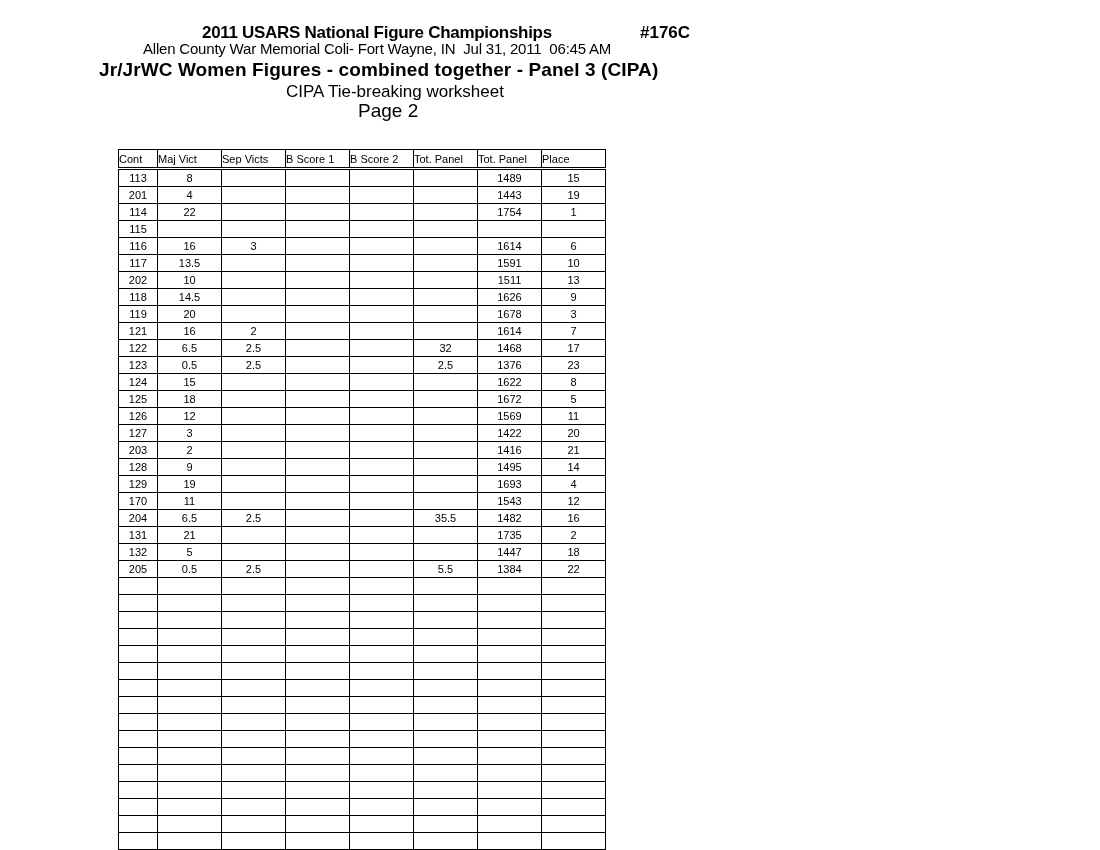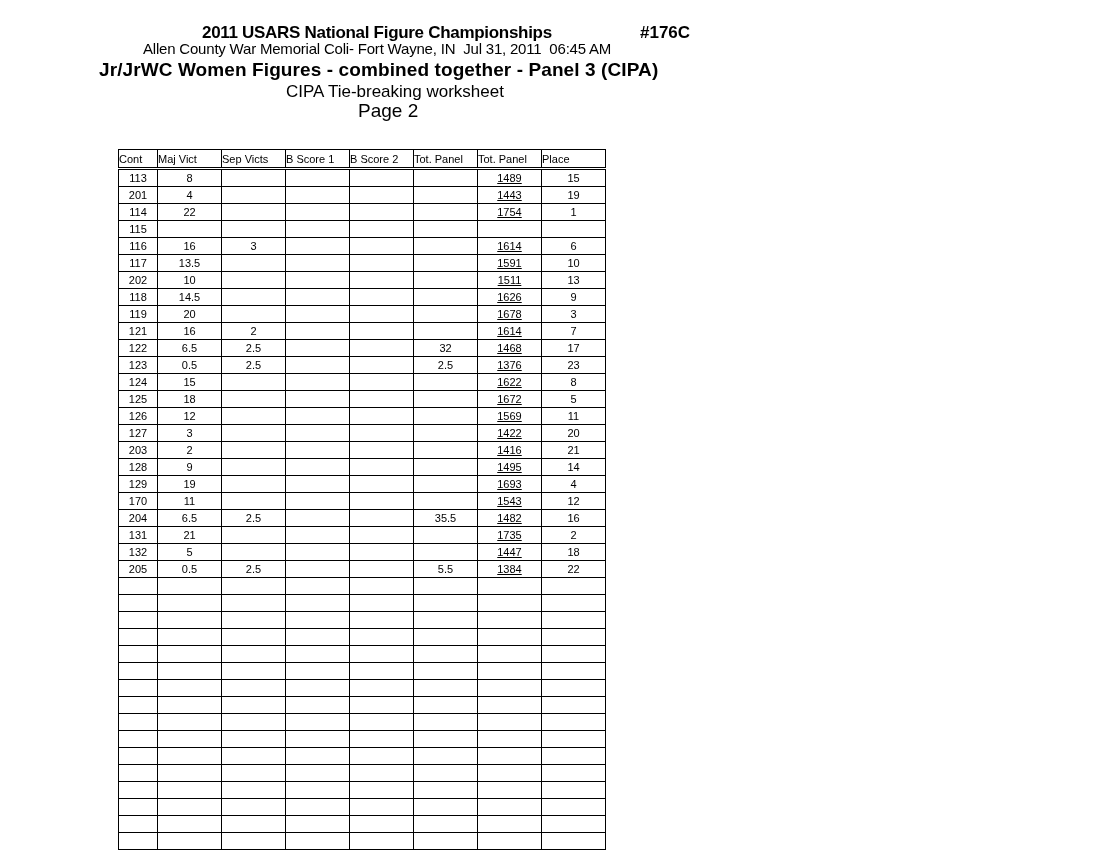--- a/index.html
+++ b/index.html
@@ -10,21 +10,21 @@
   #h-venue { left:143px; top:41px; font-size:15px; letter-spacing:-0.2px; }
   #h-event { left:99px; top:60px; font-size:19px; font-weight:bold; letter-spacing:0.1px; }
   #h-sheet { left:286px; top:83px; font-size:17px; }
   #h-page { left:358px; top:101px; font-size:19px; }
 
   table.grid { position:absolute; left:118px; top:149px; border-collapse:collapse; table-layout:fixed; }
   table.grid td, table.grid th { border:1px solid #000; padding:0; height:16px; font-size:11px; font-weight:normal; line-height:16px; overflow:hidden; white-space:nowrap; vertical-align:bottom; }
   table.grid th { height:17px; border-bottom:3px double #000; text-align:left; }
   table.grid td { text-align:center; }
   td.c-cont { text-align:left; padding-left:10px;margin-left:46px; }
-  td.c-sums { text-align:right; padding-right:6px;text-decoration:underline; }
+  td.c-sums { text-align:right; padding-right:6px; }
   col.w-cont { width:39px; }
   col.w-64 { width:64px; }
 </style>
 </head>
 <body>
 
 <div class="hdr" id="h-title">2011 USARS National Figure Championships</div>
 <div class="hdr" id="h-num">#176C</div>
 <div class="hdr" id="h-venue">Allen County War Memorial Coli- Fort Wayne, IN  Jul 31, 2011  06:45 AM</div>
 <div class="hdr" id="h-event">Jr/JrWC Women Figures - combined together - Panel 3 (CIPA)</div>

